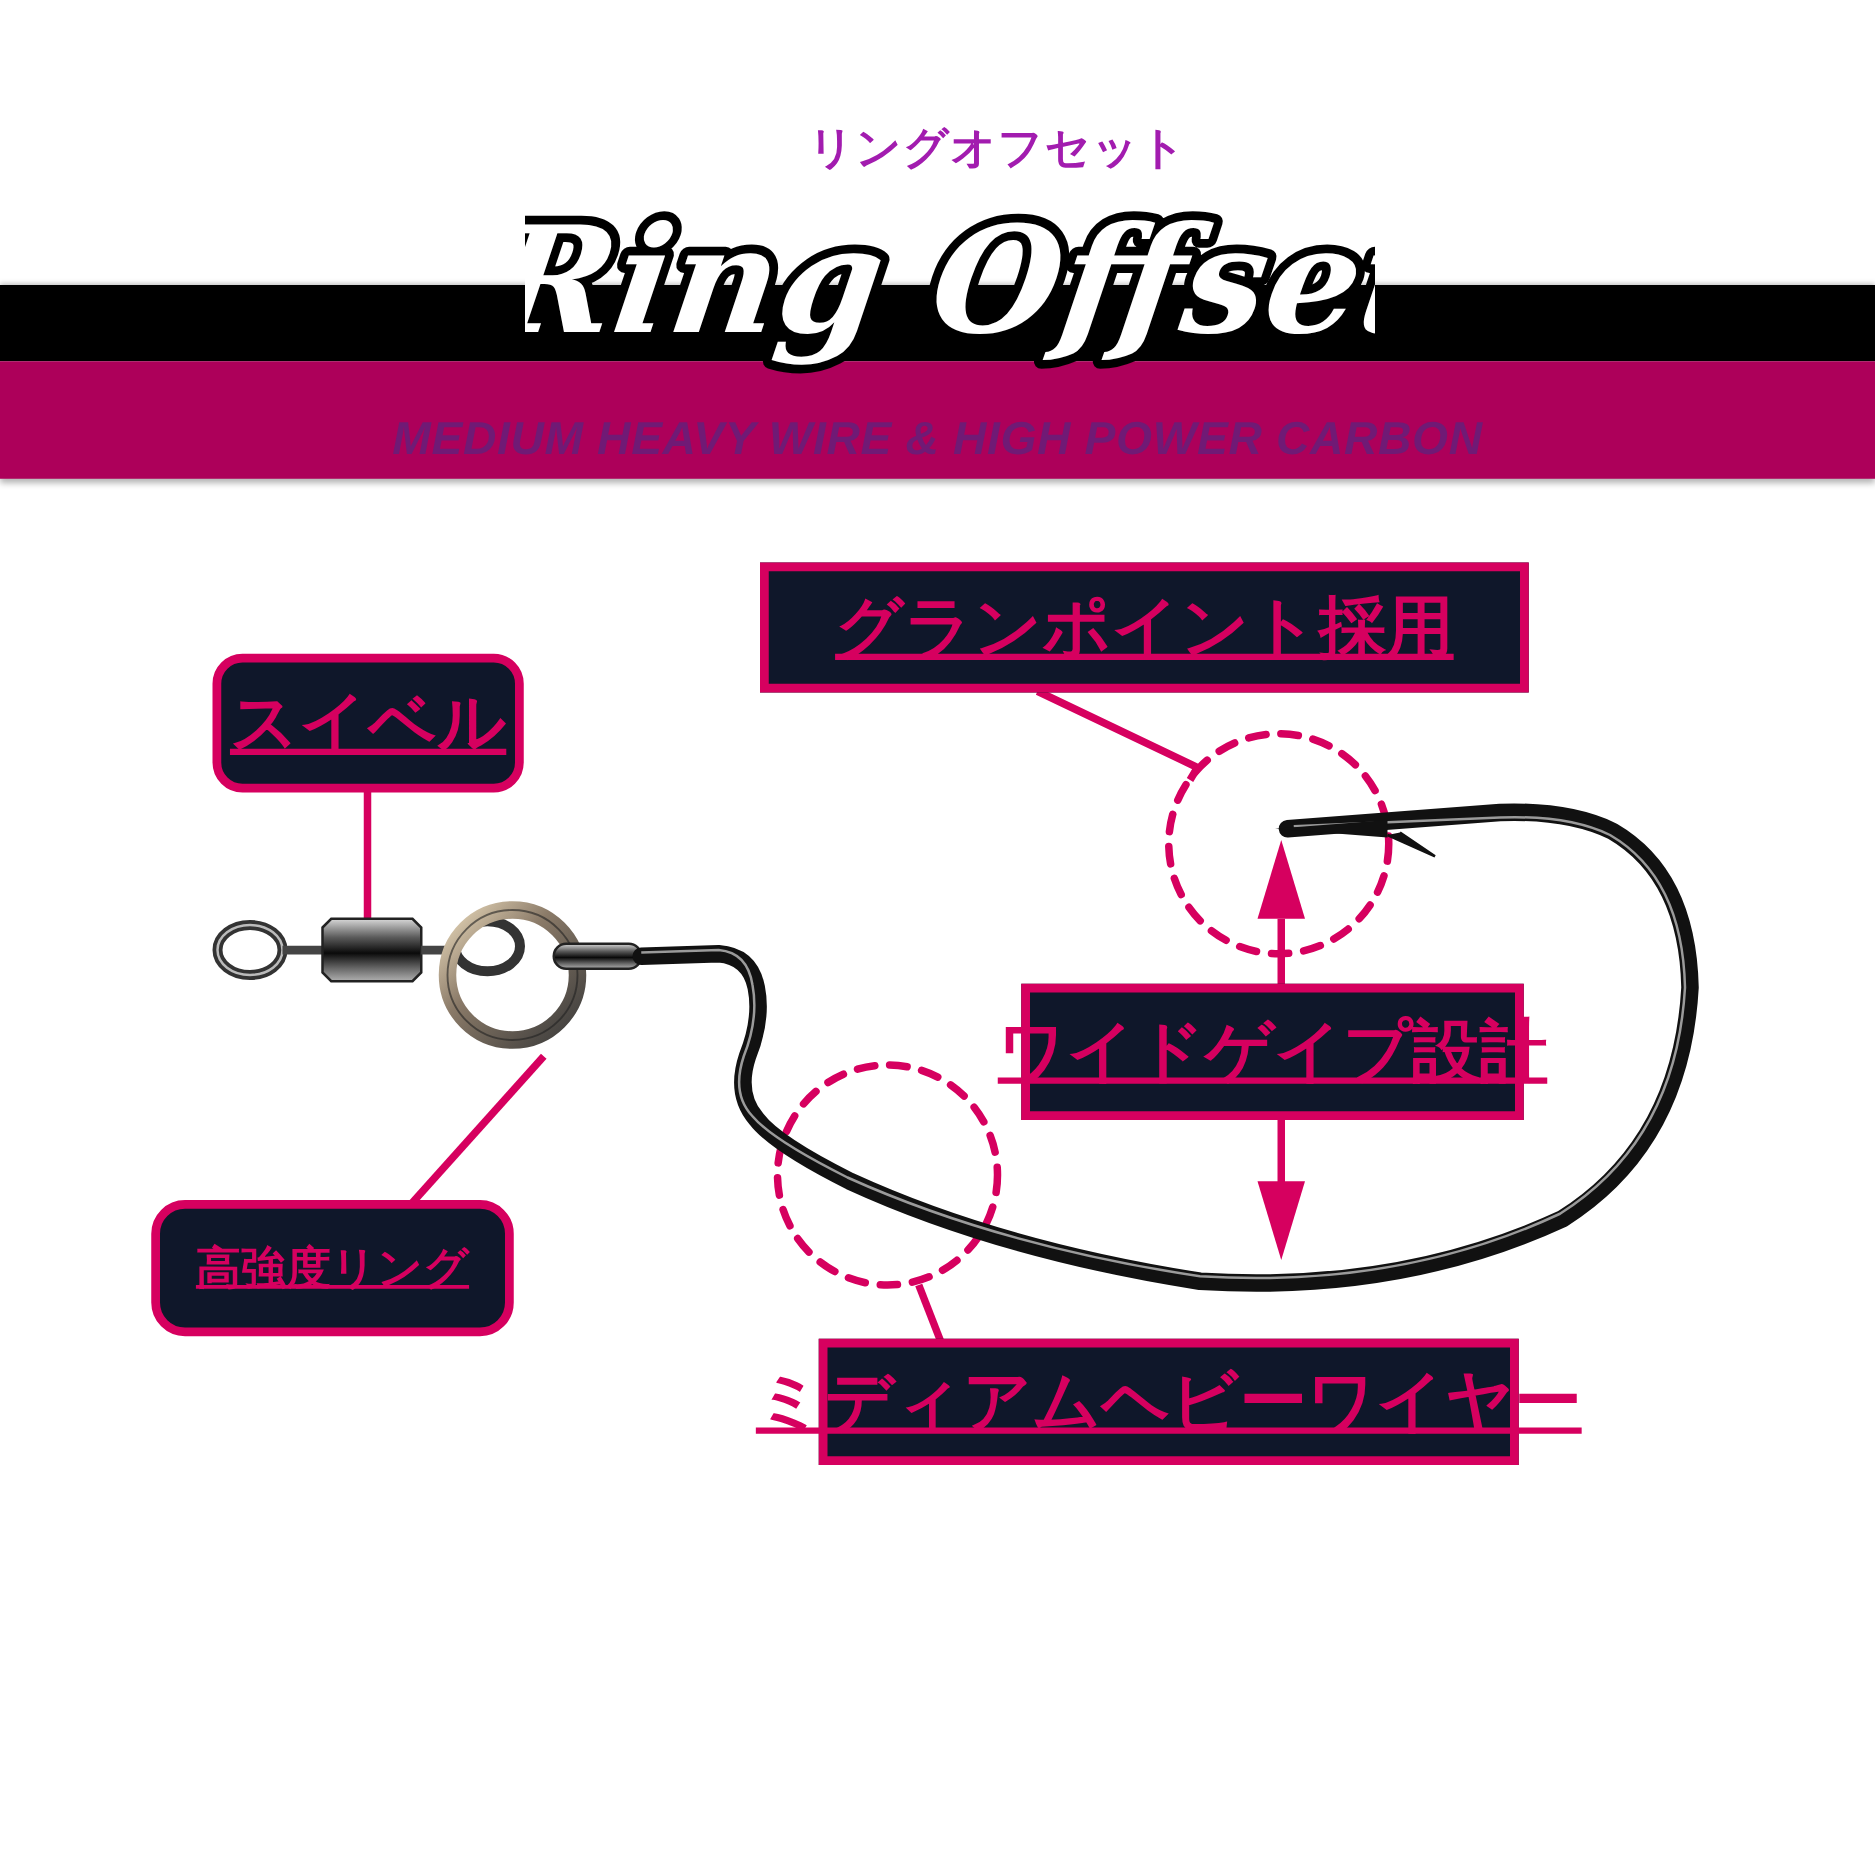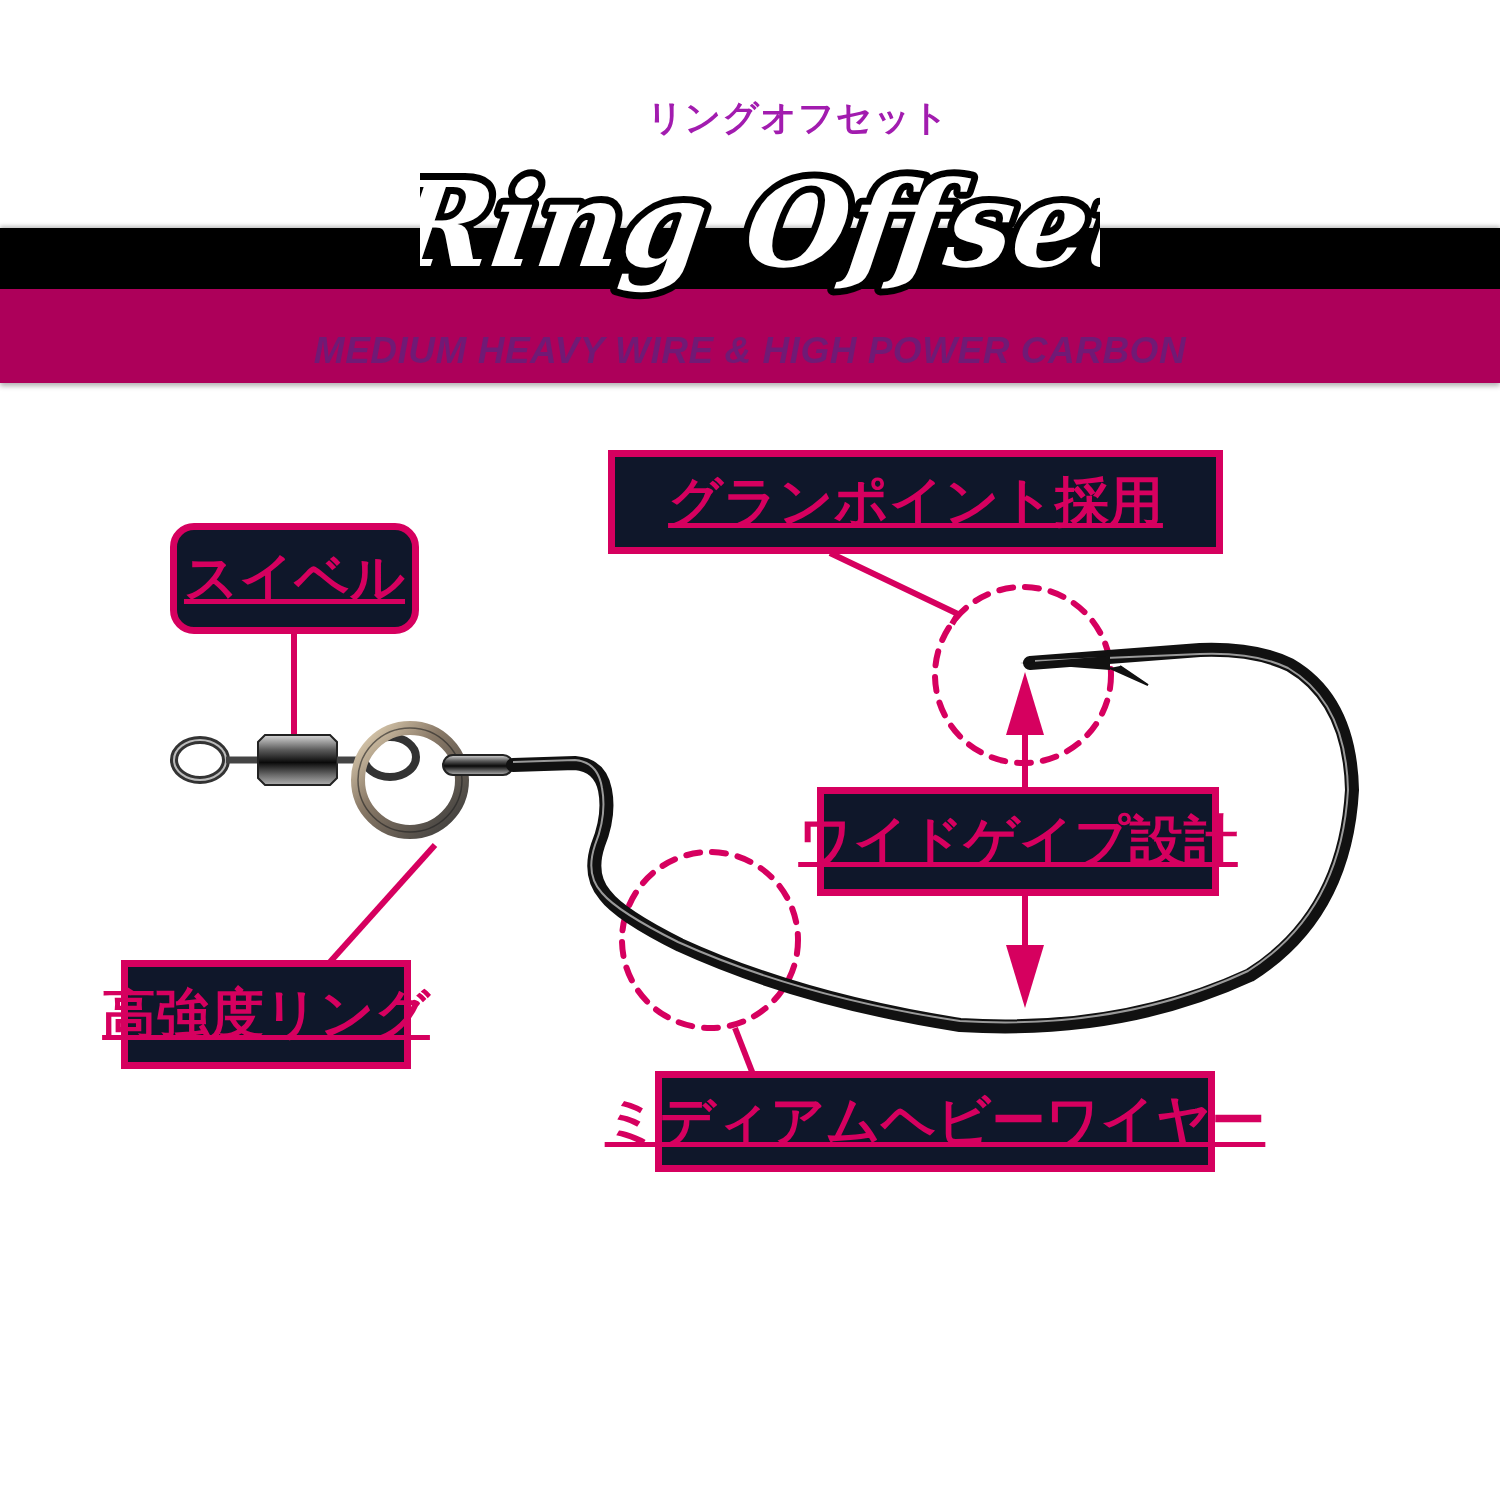--- a/index.html
+++ b/index.html
@@ -82,21 +82,21 @@
       <path d="M513,762 L575,760 Q598,762 602,788 Q607,815 595,845 Q585,875 602,893 Q618,912 678,942 Q800,997 960,1021 Q1120,1031 1248,971 Q1341,912 1348,790 Q1346,702 1288,668 Q1255,652 1200,654 L1035,661" fill="none" stroke="#9a9a9a" stroke-width="2" stroke-linejoin="round"></path>
       <polygon points="1020,663 1110,656 1110,670" fill="#111"></polygon>
       <polyline points="1110,668 1148,685 1120,666" fill="#111" stroke="#111" stroke-width="2"></polyline>
     </g>
   </svg>
 
   <div class="callout" style="left:170px; top:523px; width:249px; height:111px; font-size:54px;border-radius:24px;">
     <span>スイベル</span>
   </div>
 
-  <div class="callout" style="left:121px; top:960px; width:290px; height:109px; font-size:54px;">
+  <div class="callout" style="left:121px; top:960px; width:290px; height:109px; font-size:36px;border-radius:27px;">
     <span>高強度リング</span>
   </div>
 
   <div class="callout" style="left:608px; top:450px; width:615px; height:104px; font-size:54px;">
     <span>グランポイント採用</span>
   </div>
 
   <div class="callout" style="left:817px; top:787px; width:402px; height:109px; font-size:54px;">
     <span>ワイドゲイプ設計</span>
   </div>

